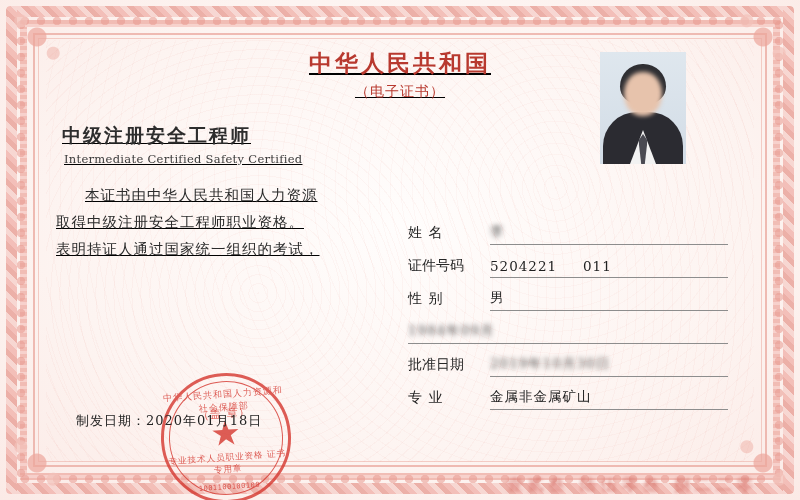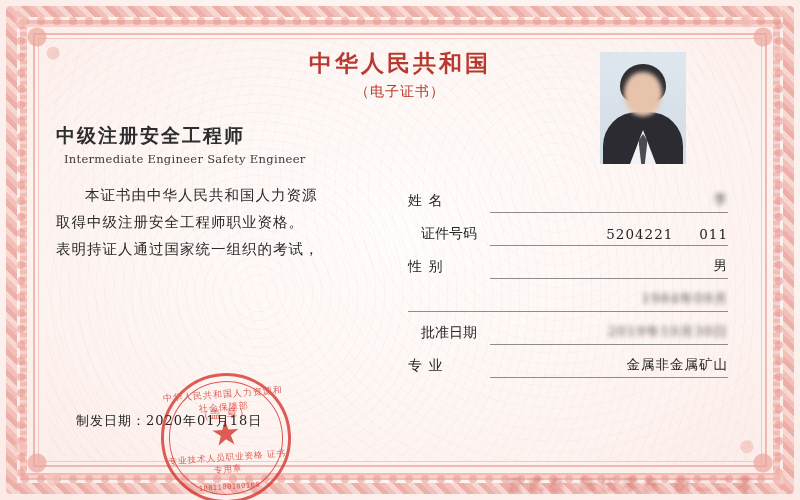--- a/index.html
+++ b/index.html
@@ -74,40 +74,40 @@
     background:radial-gradient(circle at 50% 50%,#eda79d 0 9px,transparent 10px),
                radial-gradient(circle at 20% 20%,#f3c2ba 0 6px,transparent 7px),
                radial-gradient(circle at 80% 80%,#f3c2ba 0 6px,transparent 7px);
   }
   .corner.tl{left:10px;top:10px;}
   .corner.tr{right:10px;top:10px;}
   .corner.bl{left:10px;bottom:10px;}
   .corner.br{right:10px;bottom:10px;}
 
   
-  .content{position:absolute;left:56px;top:48px;right:56px;bottom:44px;}
+  .content{position:absolute;left:56px;top:48px;right:56px;bottom:44px;text-decoration:underline;}
 
   .title-block{text-align:center;}
   .title-main{
     font-family:"DejaVu Serif","Liberation Serif",serif;
     font-weight:bold;color:#b8392f;font-size:23px;letter-spacing:3px;
     margin-bottom:4px;
   }
   .title-sub{
     font-family:"DejaVu Serif","Liberation Serif",serif;
     font-weight:bold;color:#b8392f;font-size:23px;letter-spacing:2px;
     margin-bottom:5px;
   }
   .title-note{
     font-family:"DejaVu Serif","Liberation Serif",serif;
     color:#b8392f;font-size:14px;letter-spacing:1px;
   }
 
   .cert-name{
-    margin-top:22px;
+    margin-top:22px;margin-left:6px;
     font-family:"DejaVu Serif","Liberation Serif",serif;
     font-weight:bold;color:#2d2d2d;font-size:19px;letter-spacing:2px;
   }
   .cert-name-en{
     margin-top:3px;margin-left:8px;
     font-family:"DejaVu Serif","Liberation Serif",serif;
     color:#3a3a3a;font-size:11.5px;letter-spacing:.3px;
   }
 
   .body-text{
@@ -141,32 +141,32 @@
     width:26px;height:34px;background:#f2f2f2;
     clip-path:polygon(50% 0,100% 100%,0 100%);
   }
   .photo .tie{
     position:absolute;left:50%;bottom:0;transform:translateX(-50%);
     width:9px;height:30px;background:#4a4a52;
     clip-path:polygon(50% 0,100% 22%,70% 100%,30% 100%,0 22%);
   }
 
   
-  .fields{position:absolute;right:16px;top:132px;width:320px;}
+  .fields{position:absolute;right:16px;top:164px;width:320px;}
   .field-row{display:flex;align-items:flex-end;height:33px;}
   .field-label{
     width:82px;flex:none;
     font-family:"DejaVu Serif","Liberation Serif",serif;
     color:#262626;font-size:14px;letter-spacing:1px;
     padding-bottom:3px;
   }
-  .field-label.wide{letter-spacing:0;text-align:center;}
+  .field-label.wide{letter-spacing:0;}
   .field-value{
     flex:1;border-bottom:1px solid #8d8d8d;
-    text-align:right;padding-bottom:3px;
+    text-align:left;padding-bottom:3px;
     font-family:"DejaVu Serif","Liberation Serif",serif;
     color:#1f1f1f;font-size:13.5px;letter-spacing:1px;
     position:relative;
   }
   .field-value .blur{
     filter:blur(2.6px);opacity:.8;
   }
 
   
   .seal{
@@ -235,21 +235,21 @@
   <div class="watermark"></div>
 
   <div class="content">
 
     <div class="title-block">
       <div class="title-main">中华人民共和国</div>
       <div class="title-note">（电子证书）</div>
     </div>
 
     <div class="cert-name">中级注册安全工程师</div>
-    <div class="cert-name-en">Intermediate Engineer Safety Engineer</div>
+    <div class="cert-name-en">Intermediate Certified Safety Certified</div>
 
     <div class="body-text">
       <div class="p1">本证书由中华人民共和国人力资源</div>
       <div>取得中级注册安全工程师职业资格。</div>
       <div>表明持证人通过国家统一组织的考试，</div>
     </div>
 
     <div class="photo">
       <div class="body"></div>
       <div class="hair"></div>

